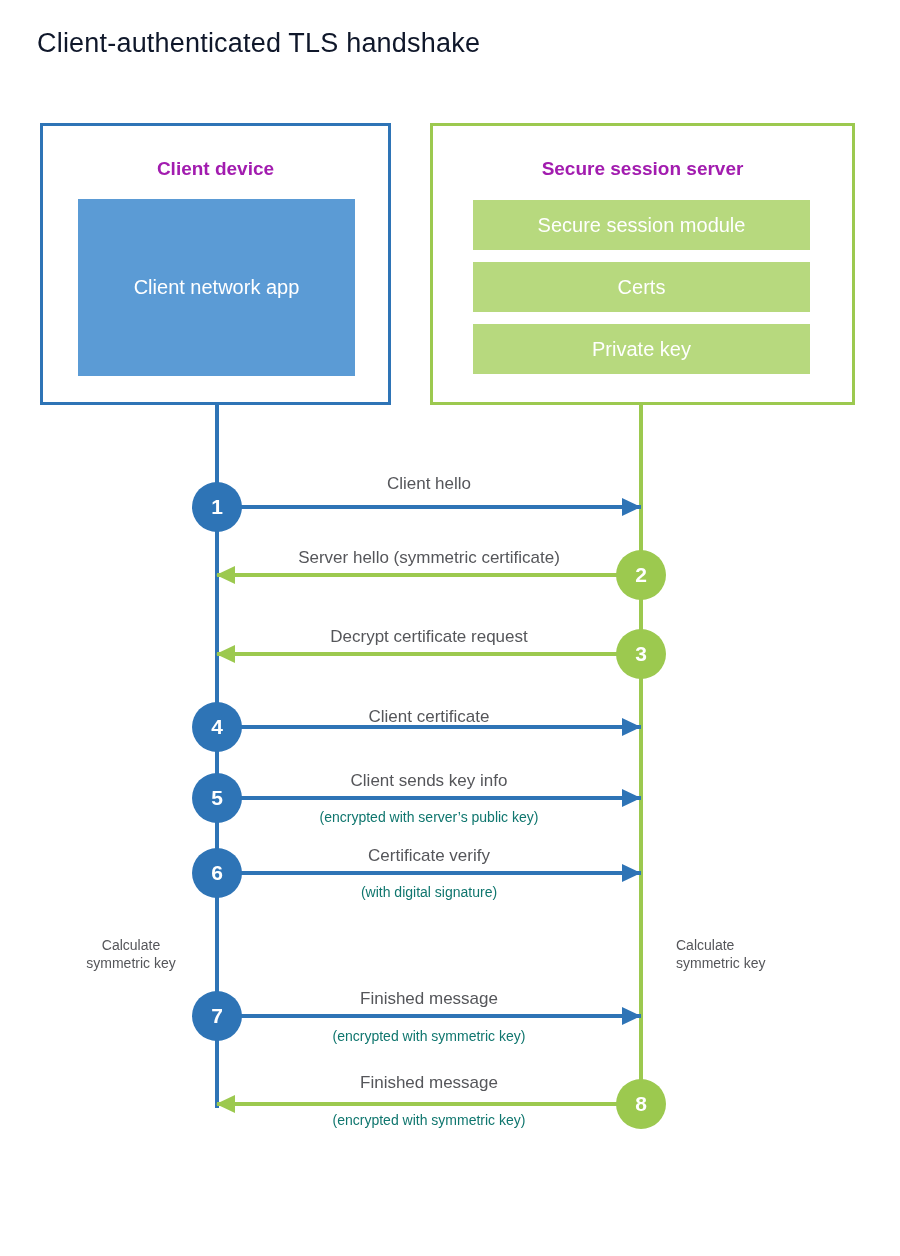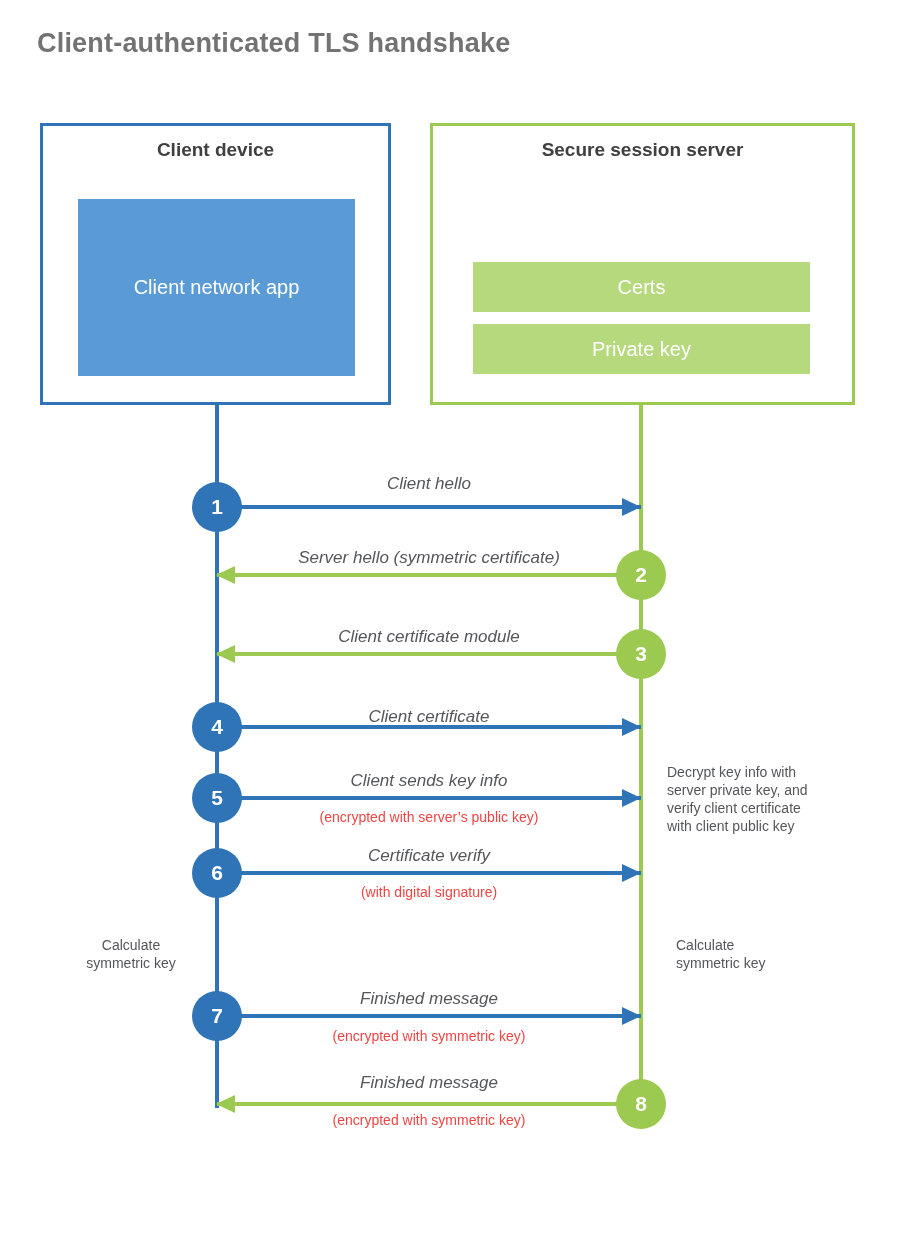--- a/index.html
+++ b/index.html
@@ -9,40 +9,40 @@
     height: 1256px;
     background: #ffffff;
     font-family: "Liberation Sans", "DejaVu Sans", sans-serif;
     overflow: hidden;
   }
   .page-title {
     position: absolute;
     left: 37px;
     top: 28px;
     font-size: 27px;
-    font-weight: 700;
-    color: #737373;
+    font-weight: 400;
+    color: #0f172a;
     letter-spacing: 0.2px;
   }
   
   .actor-box {
     position: absolute;
     top: 123px;
     height: 276px;
     background: #ffffff;
     box-sizing: content-box;
   }
   .actor-box.client { left: 40px; width: 345px; border: 3px solid #2e74b6; }
   .actor-box.server { left: 430px; width: 419px; border: 3px solid #9cc94f; }
   .actor-title {
-    margin-top: 13px;
+    margin-top: 32px;
     text-align: center;
     font-size: 19px;
     font-weight: bold;
-    color: #404040;
+    color: #a21caf;
   }
   .app-box {
     position: absolute;
     left: 78px;
     top: 199px;
     width: 277px;
     height: 177px;
     background: #5b9bd5;
     color: #ffffff;
     font-size: 20px;
@@ -92,28 +92,27 @@
     display: flex; align-items: center; justify-content: center;
   }
   .num-circle.blue  { background: #2e74b6; left: 192px; }
   .num-circle.green { background: #9cc94f; left: 616px; }
   .msg-label {
     position: absolute;
     left: 217px; width: 424px;
     text-align: center;
     font-size: 17px;
     color: #55565a;
-    font-style: italic;
   }
   .msg-sub {
     position: absolute;
     left: 217px; width: 424px;
     text-align: center;
     font-size: 14px;
-    color: #ef4444;
+    color: #0f766e;
   }
   
   .side-note {
     position: absolute;
     font-size: 14px;
     line-height: 18px;
     color: #55565a;
     white-space: pre-line;
   }
   .note-decrypt { left: 667px; top: 763px; width: 175px; text-align: left; }
@@ -128,20 +127,21 @@
   <div class="page-title">Client-authenticated TLS handshake</div>
 
   <div class="actor-box client">
     <div class="actor-title">Client device</div>
   </div>
   <div class="app-box">Client network app</div>
 
   <div class="actor-box server">
     <div class="actor-title">Secure session server</div>
   </div>
+  <div class="server-bar" style="top:200px">Secure session module</div>
   <div class="server-bar" style="top:324px">Private key</div>
   <div class="server-bar" style="top:262px">Certs</div>
 
   <div class="lifeline client"></div>
   <div class="lifeline server"></div>
 
   <div class="msg">
     <div class="msg-label" style="top:474px">Client hello</div>
     <div class="arrow-line blue" style="top:505px"></div>
     <div class="arrow-head right" style="top:498px"></div>
@@ -149,21 +149,21 @@
   </div>
 
   <div class="msg">
     <div class="msg-label" style="top:548px">Server hello (symmetric certificate)</div>
     <div class="arrow-line green" style="top:573px"></div>
     <div class="arrow-head left" style="top:566px"></div>
     <div class="num-circle green" style="top:550px">2</div>
   </div>
 
   <div class="msg">
-    <div class="msg-label" style="top:627px">Client certificate module</div>
+    <div class="msg-label" style="top:627px">Decrypt certificate request</div>
     <div class="arrow-line green" style="top:652px"></div>
     <div class="arrow-head left" style="top:645px"></div>
     <div class="num-circle green" style="top:629px">3</div>
   </div>
 
   <div class="msg">
     <div class="msg-label" style="top:707px">Client certificate</div>
     <div class="arrow-line blue" style="top:725px"></div>
     <div class="arrow-head right" style="top:718px"></div>
     <div class="num-circle blue" style="top:702px">4</div>
@@ -194,22 +194,18 @@
   </div>
 
   <div class="msg">
     <div class="msg-label" style="top:1073px">Finished message</div>
     <div class="arrow-line green" style="top:1102px"></div>
     <div class="arrow-head left" style="top:1095px"></div>
     <div class="num-circle green" style="top:1079px">8</div>
     <div class="msg-sub" style="top:1112px">(encrypted with symmetric key)</div>
   </div>
 
-  <div class="side-note note-decrypt">Decrypt key info with
-server private key, and
-verify client certificate
-with client public key</div>
   <div class="side-note note-calc-left">Calculate
 symmetric key</div>
   <div class="side-note note-calc-right">Calculate
 symmetric key</div>
 
 </div>
 
 </body></html>

